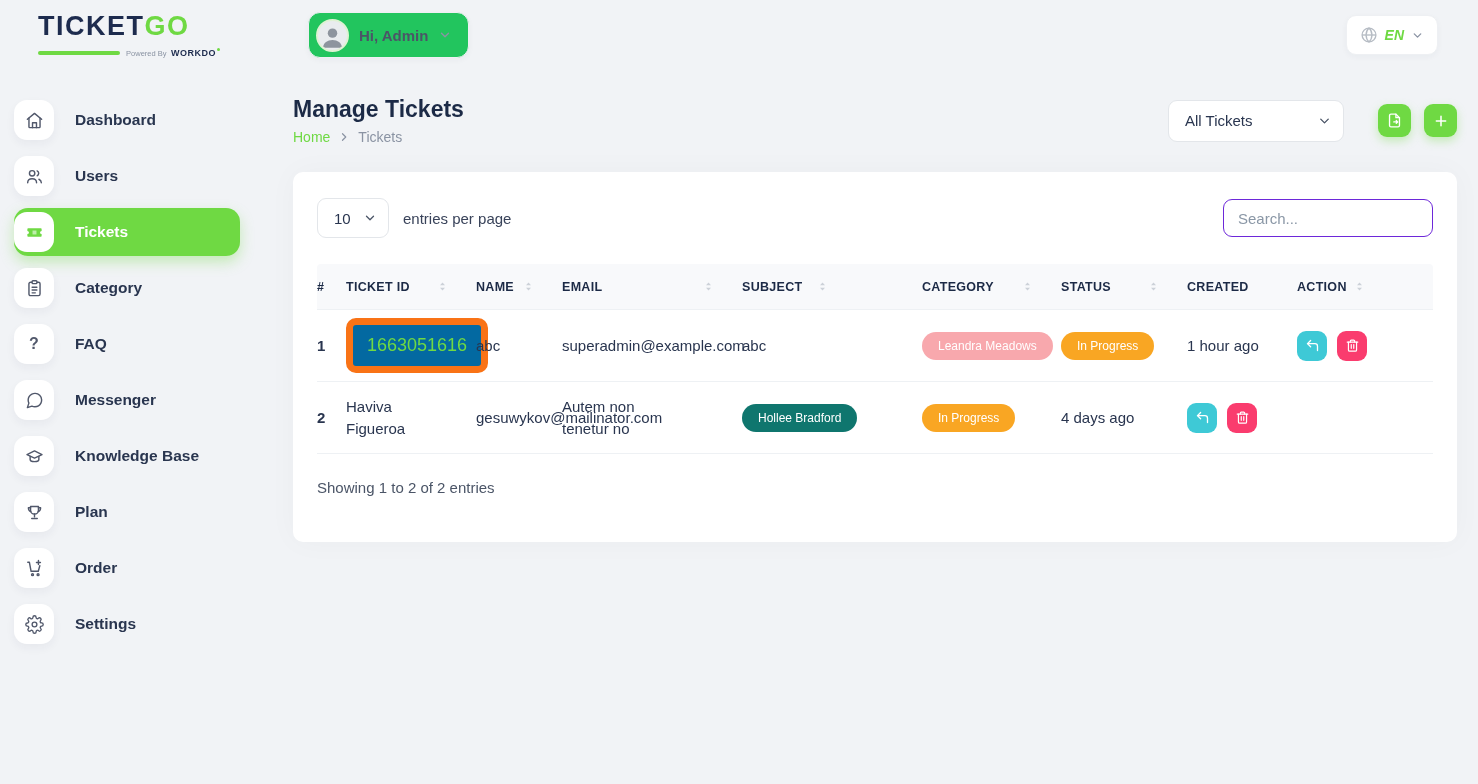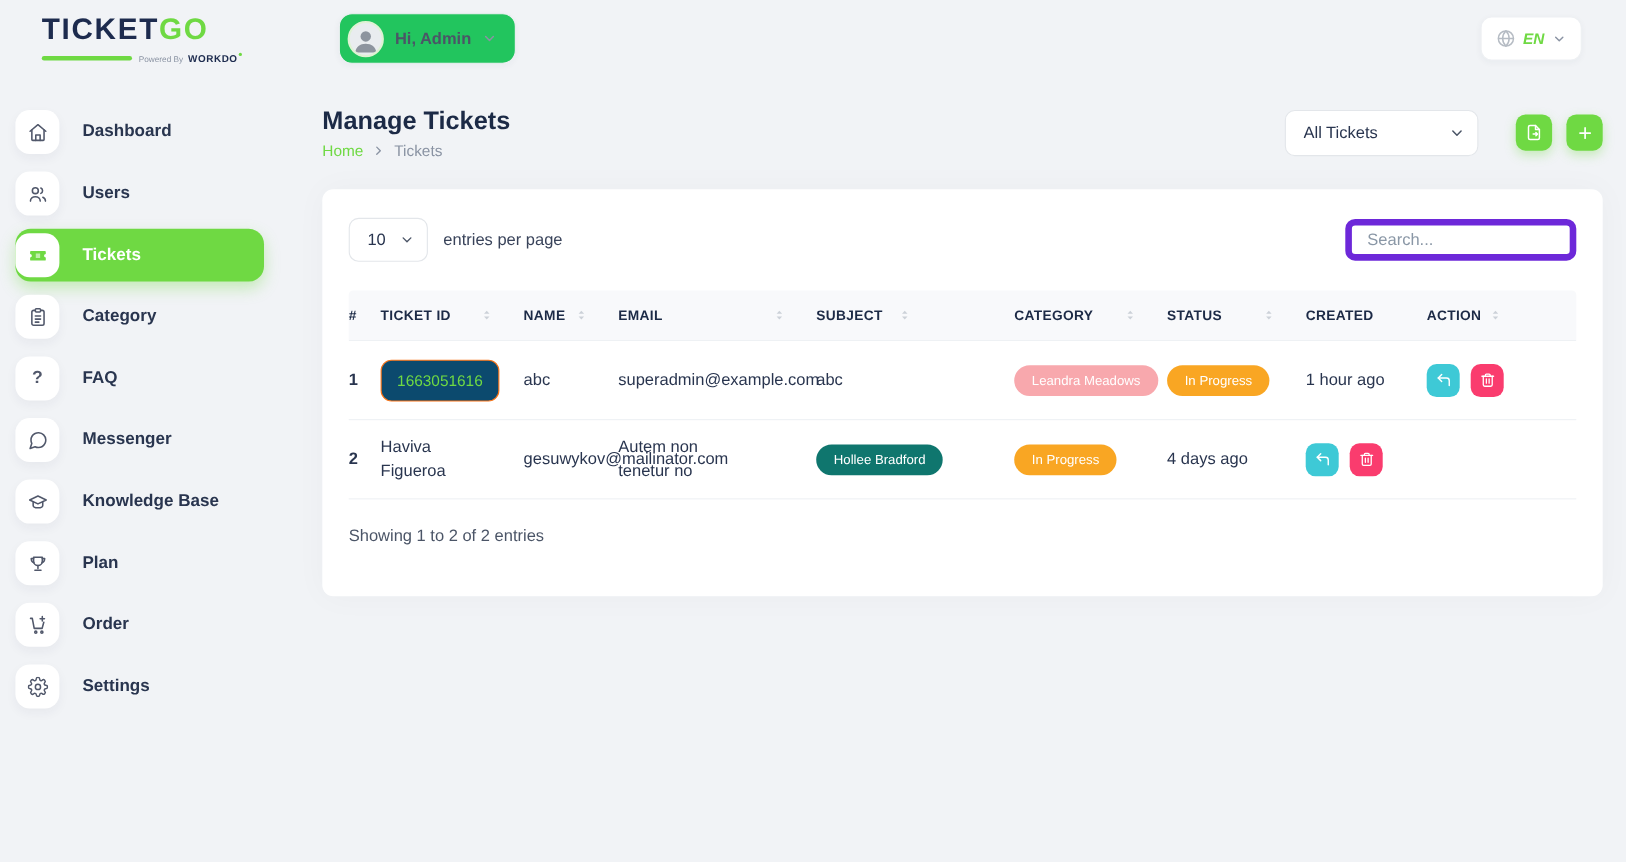--- a/index.html
+++ b/index.html
@@ -80,35 +80,35 @@
   
   .card {
     margin-top:27px; background:#fff; border-radius:10px;
     box-shadow:0 0 30px rgba(30,40,70,.03); padding:26px 24px 46px 24px;
   }
   .card-controls { display:flex; align-items:center; justify-content:space-between; margin-bottom:26px; }
   .entries-left { display:flex; align-items:center; gap:14px; }
   .entries-select { width:72px; height:40px; padding:0 26px 0 16px; }
   .entries-label { font-size:15px; color:#39435a; }
   .search-input {
-    width:210px; height:38px; border:6px solid #6d28d9; border-radius:9px;
+    width:210px; height:38px; border:1px solid #6d28d9; border-radius:9px;
     padding:0 14px; font-family:inherit; font-size:15px; color:#29354f; outline:none;
   }
   .search-input::placeholder { color:#8a97a6; }
 
   .grid-row { display:grid; grid-template-columns:29px 130px 86px 180px 180px 139px 126px 110px 1fr; align-items:center; }
   .thead { background:#f8f9fb; border-radius:4px 4px 0 0; height:46px; border-bottom:1px solid #eef1f4; }
   .th { display:flex; align-items:center; font-size:12.5px; font-weight:700; color:#1c2a46; letter-spacing:.3px; padding-right:26px; cursor:pointer; }
   .th .sort { margin-left:auto; }
   .tr { min-height:72px; border-bottom:1px solid #eef1f4; }
   .td { font-size:15px; color:#29354f; padding-right:10px; }
   .row-index { font-weight:700; }
   .ticket-chip {
-    display:inline-block; border:1px solid #f97316; color:#6fd943; border-radius:10px;
-    padding:10px 14px; font-size:14px; cursor:pointer; background:#0c4a6e;
+    display:inline-block; border:7px solid #f97316; color:#6fd943; border-radius:10px;
+    padding:10px 14px; font-size:18px; cursor:pointer; background:#0369a1;
   }
   .wrap-narrow { display:block; max-width:100px; line-height:1.45; }
   .badge {
     display:inline-block; color:#fff; font-size:12px; border-radius:15px;
     padding:7px 16px; white-space:nowrap; }
   .actions { display:flex; gap:10px; }
   .action-btn { width:30px; height:30px; border-radius:9px; border:none; cursor:pointer; display:flex; align-items:center; justify-content:center; color:#fff; }
   .summary { margin-top:25px; font-size:15px; color:#4b5567; }
 </style>
 </head>

